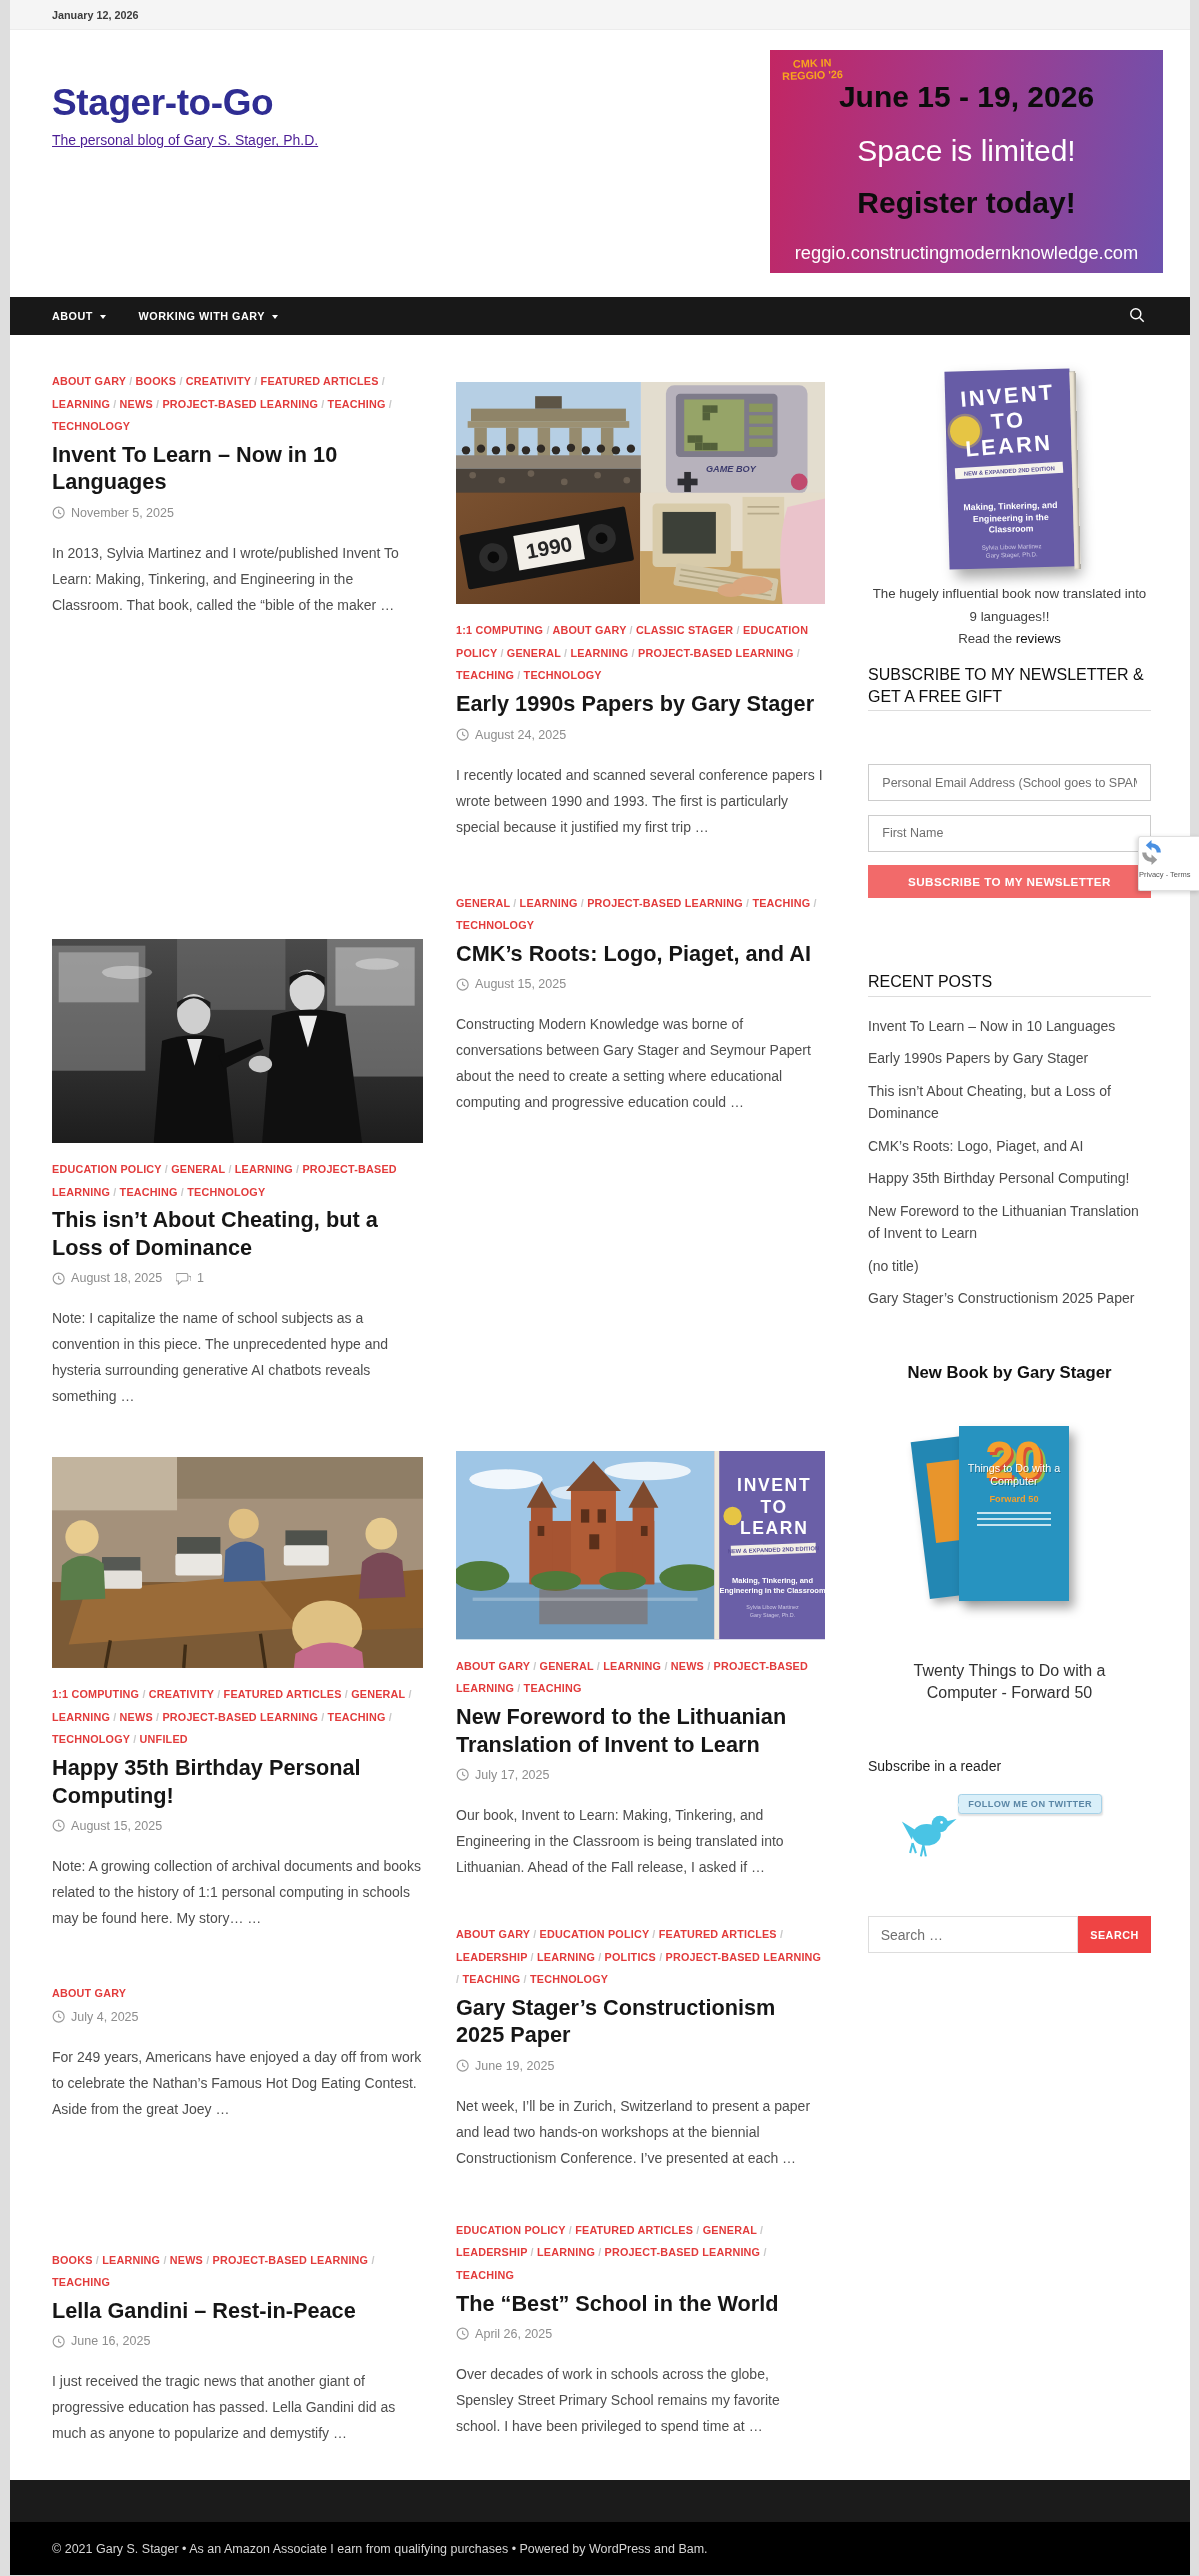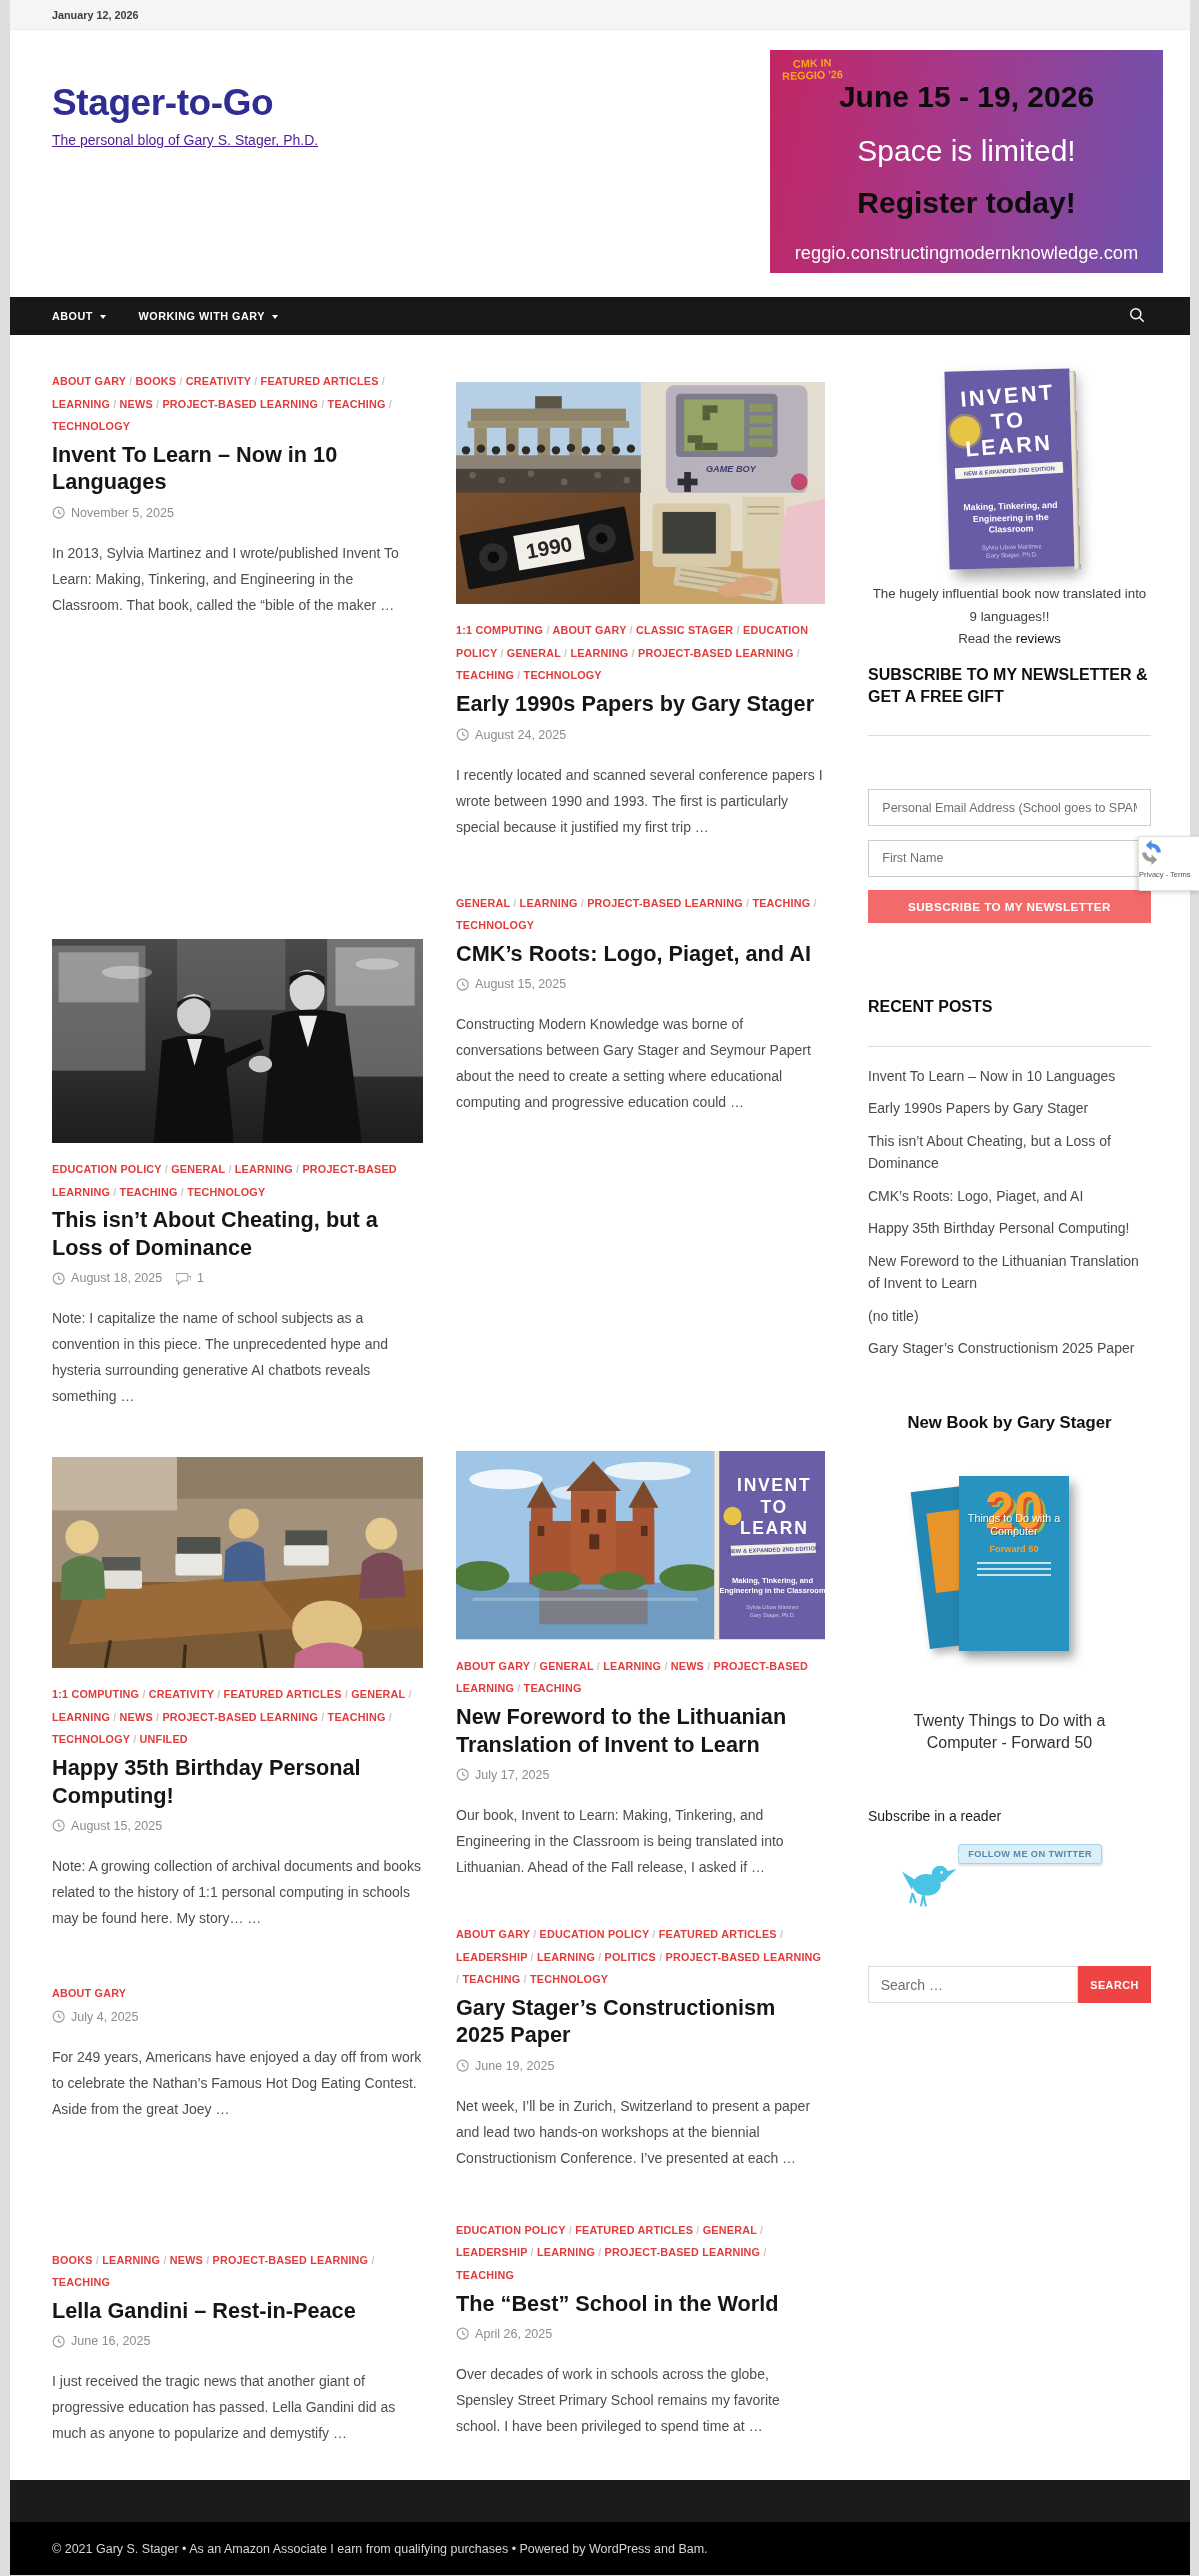--- a/index.html
+++ b/index.html
@@ -54,21 +54,21 @@
   .book1 .edge { position:absolute; right:-5.8px; top:2.5px; bottom:-2.5px; width:5.8px; background:#ece5d4; box-shadow:inset -1.7px 0 1.7px rgba(0,0,0,0.25); }
   .b1t { font-size:21.7px; color:#fff; font-weight:bold; letter-spacing:2.5px; line-height:25px; transform:rotate(-3deg); }
   .seal { position:absolute; left:4.2px; top:45px; width:30px; height:30px; border-radius:50%; background:#e6c544; box-shadow:0 0 0 2.5px rgba(230,197,68,0.35); }
   .ribbon { margin:6.7px 8.3px 0; background:#f6f3ec; color:#5a5096; font-size:5.8px; font-weight:bold; padding:2.5px 0.8px; transform:rotate(-2deg); white-space:nowrap; }
   .b1sub { font-size:8.7px; color:#fff; font-weight:bold; margin-top:25px; padding:0 10px; line-height:11.7px; }
   .b1auth { font-size:6.2px; color:#cdc8e4; margin-top:6.7px; line-height:8.3px; }
   .promo-text { font-size:13.3px; color:#3f3f3f; line-height:22.5px; margin-top:15px; text-align:center; }
   .promo-text a { color:#101010; text-decoration:none; cursor:pointer; }
 
   .w-news { margin-top:13.3px; }
-  .w-head { font-size:16px; font-weight:bold; color:#0f0f0f; line-height:21.7px; border-bottom:0.8px solid #ddd; padding-bottom:28px; }
+  .w-head { font-size:16px; font-weight:normal; color:#0f0f0f; line-height:21.7px; border-bottom:0.8px solid #ddd; padding-bottom:3px; }
   .nl-form { margin-top:53px; }
   .nl-input { display:block; width:100%; height:37px; border:0.8px solid #ccc; padding:0 13.3px; font-size:12.5px; color:#555; margin-bottom:13.3px; font-family:inherit; background:#fff; }
   .nl-input::placeholder, .s-input::placeholder { color:#6f6f6f; opacity:1; }
   .nl-btn { width:100%; height:33px; background:#f26a6a; color:#fff; font-weight:bold; font-size:11.7px; letter-spacing:0.4px; border:none; cursor:pointer; font-family:inherit; }
 
   .w-recent { margin-top:73px; }
   .recent-list { list-style:none; margin:18.3px 0 0; padding:0; }
   .recent-list li { font-size:14px; color:#4a4a4a; line-height:22.5px; margin-bottom:10px; cursor:pointer; }
 
   .w-newbook { margin-top:53px; text-align:center; }

